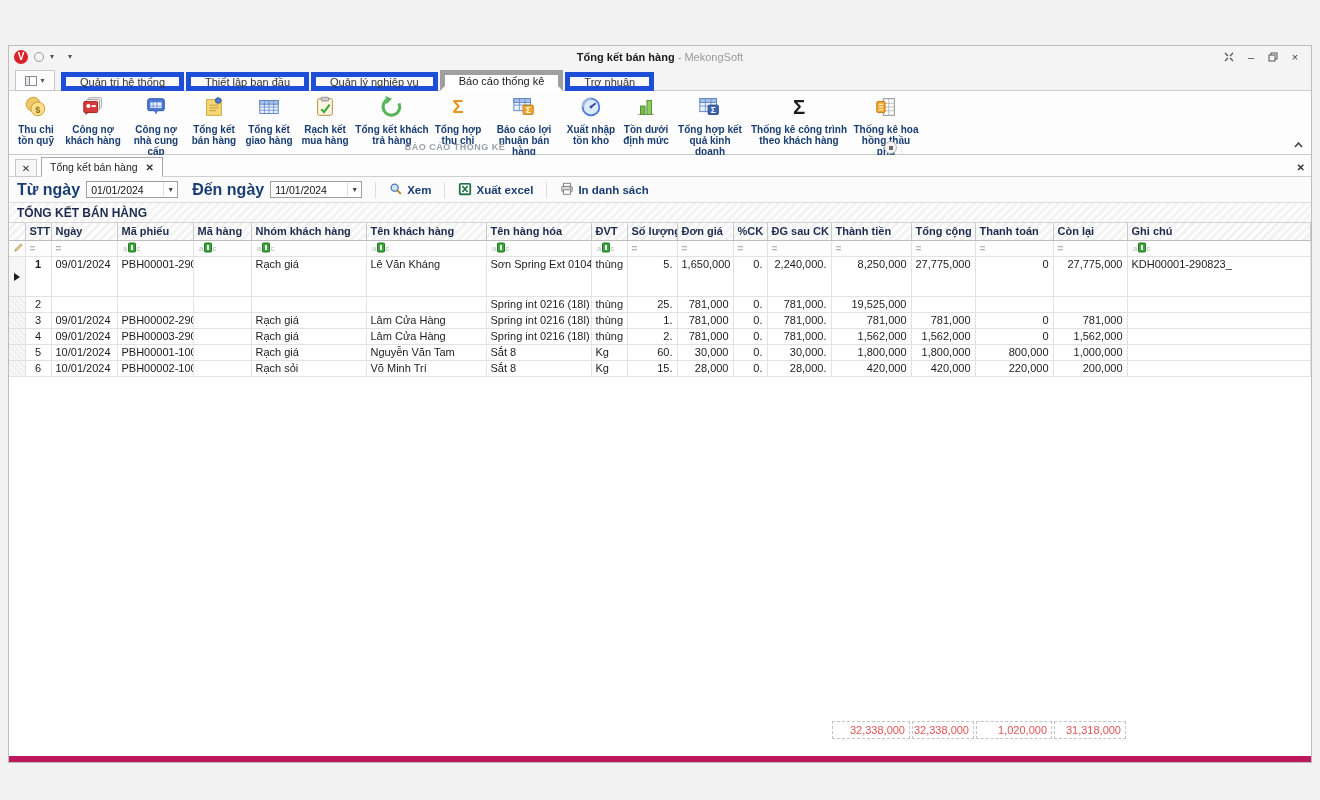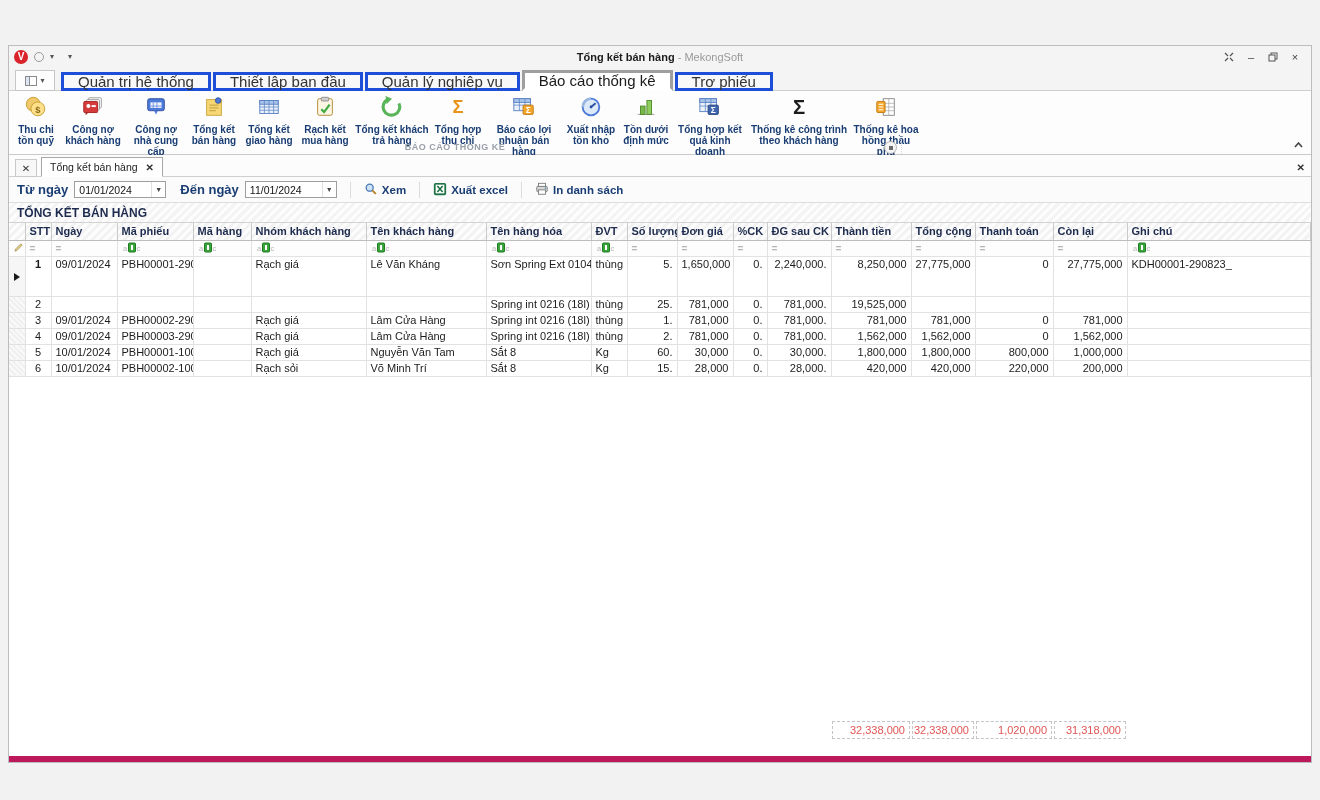--- a/index.html
+++ b/index.html
@@ -17,22 +17,22 @@
   .title-center b{font-weight:bold;color:#1b1b1b;}
   .title-center .suffix{color:#9a9a9a;font-weight:normal;}
   .wctrls{margin-left:auto;display:flex;align-items:center;gap:2px;padding-right:6px;}
   .wbtn{width:20px;height:16px;display:flex;align-items:center;justify-content:center;color:#444;
     font-size:11px;cursor:default;}
   
   .rtabrow{height:23px;background:#f4f4f4;display:flex;align-items:flex-end;padding-left:6px;
     border-bottom:1px solid #cfcfcf;flex:0 0 auto;}
   .appmenu{width:38px;height:19px;border:1px solid #c6c6c6;background:#fdfdfd;display:flex;
     align-items:center;justify-content:center;gap:3px;margin-right:6px;margin-bottom:-1px;}
-  .rtab{height:19px;padding:0 14px;border:3px solid #1d4ed8;background:#f8f8f8;display:flex;
-    align-items:center;font-size:15px;color:#333;margin-right:2px;margin-bottom:-1px;box-sizing:border-box;}
+  .rtab{height:19px;padding:0 14px;border:5px solid #1d4ed8;background:#f8f8f8;display:flex;
+    align-items:center;font-size:11px;color:#333;margin-right:2px;margin-bottom:-1px;box-sizing:border-box;}
   .rtab.active{background:#fff;border-color:#9f9f9f;border-bottom-color:#fff;height:21px;color:#1a1a1a;}
   
   .ribbon{flex:0 0 auto;background:#fdfdfd;border-bottom:1px solid #c9c9c9;position:relative;}
   .ritems{display:flex;align-items:flex-start;padding:3px 2px 0 2px;height:46px;}
   .ritem{display:flex;flex-direction:column;align-items:center;justify-content:flex-start;
     padding:1px 2px;cursor:default;}
   .ric{height:24px;display:flex;align-items:center;justify-content:center;}
   .ric svg{width:24px;height:24px;}
   .rlab{font-size:10px;font-weight:bold;color:#1a3e74;text-align:center;line-height:11px;margin-top:5px;}
   .ritem:nth-child(1){width:46px}.ritem:nth-child(2){width:60px}.ritem:nth-child(3){width:58px}
@@ -52,21 +52,21 @@
     border-bottom:1px solid #cfcfcf;flex:0 0 auto;}
   .dclose{width:22px;height:18px;border:1px solid #c9c9c9;background:#f7f7f7;display:flex;
     align-items:center;justify-content:center;font-size:10px;color:#333;margin:0 4px -1px 6px;box-sizing:border-box;}
   .dtab{height:20px;padding:0 8px;border:1px solid #a8a8a8;border-bottom-color:#fff;background:#fff;
     display:flex;align-items:center;gap:8px;font-size:10.5px;color:#222;margin-bottom:-1px;box-sizing:border-box;}
   .dtab .x{font-size:10px;color:#333;font-weight:bold;}
   .dclose-right{position:absolute;right:6px;bottom:3px;font-size:10px;color:#333;font-weight:bold;}
   
   .filterbar{height:25px;background:#fbfbfb;display:flex;align-items:center;padding-left:8px;
     border-bottom:1px solid #dedede;flex:0 0 auto;gap:6px;}
-  .flabel{font-size:13px;font-weight:bold;color:#1a3e74;}
+  .flabel{font-size:16px;font-weight:bold;color:#1a3e74;}
   .dcombo{width:92px;height:17px;border:1px solid #9e9e9e;background:#fff;display:flex;
     align-items:center;box-sizing:border-box;}
   .dcombo .val{flex:1;font-size:10.5px;color:#111;padding-left:4px;}
   .dcombo .drop{width:13px;height:100%;display:flex;align-items:center;justify-content:center;
     font-size:7px;color:#444;border-left:1px solid #e0e0e0;}
   .vsep{width:1px;height:16px;background:#dcdcdc;margin:0 7px;}
   .fbtn{display:flex;align-items:center;gap:4px;font-size:11.5px;font-weight:bold;color:#1a3e74;cursor:default;}
   .fbtn svg{width:14px;height:14px;}
   
   .sectiontitle{height:19px;display:flex;align-items:center;padding-left:8px;font-size:12px;
@@ -145,21 +145,21 @@
           <rect x="0.5" y="0.5" width="11" height="9" fill="#fff" stroke="#8a8a8a"></rect>
           <rect x="0.5" y="0.5" width="4" height="9" fill="#dce6f4" stroke="#8a8a8a"></rect>
         </svg>
       <span class="tiny-arrow">▾</span>
     </div>
     <div style="display:flex;align-items:flex-end;">
         <div class="rtab">Quản trị hệ thống</div>
         <div class="rtab">Thiết lập ban đầu</div>
         <div class="rtab">Quản lý nghiệp vụ</div>
         <div class="rtab active">Báo cáo thống kê</div>
-        <div class="rtab">Trợ phiếu</div>
+        <div class="rtab">Trợ nhuận</div>
       </div>
   </div>
 
   <div class="ribbon">
     <div class="ritems">
         <div class="ritem">
           <span class="ric">
             <svg viewBox="0 0 26 26">
               <circle cx="10" cy="10" r="7.5" fill="#f0c96a" stroke="#c79a2e"></circle>
               <circle cx="15" cy="15" r="7.5" fill="#ffe08a" stroke="#c79a2e"></circle>

